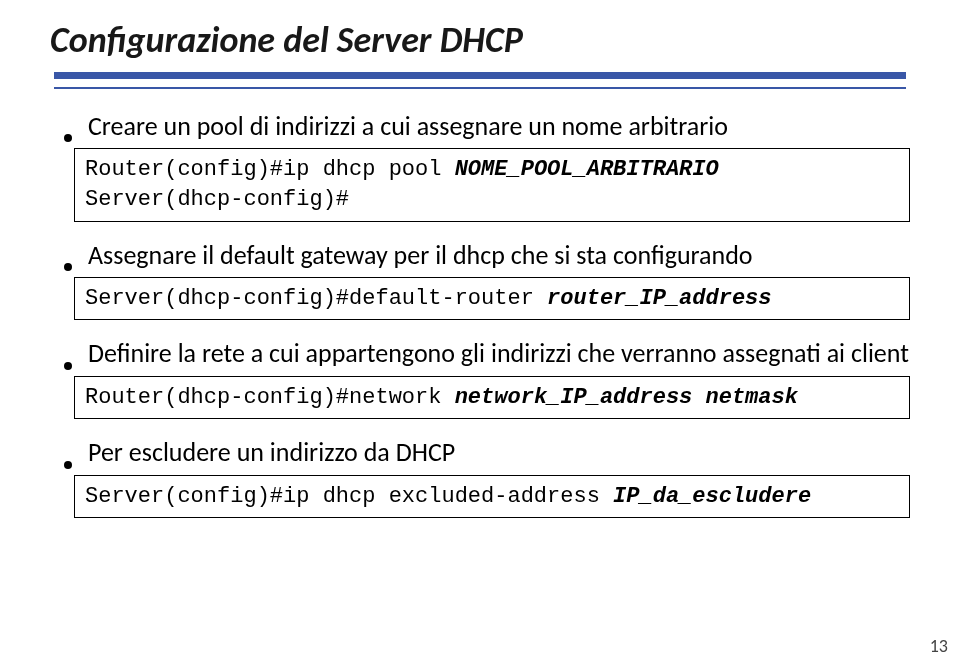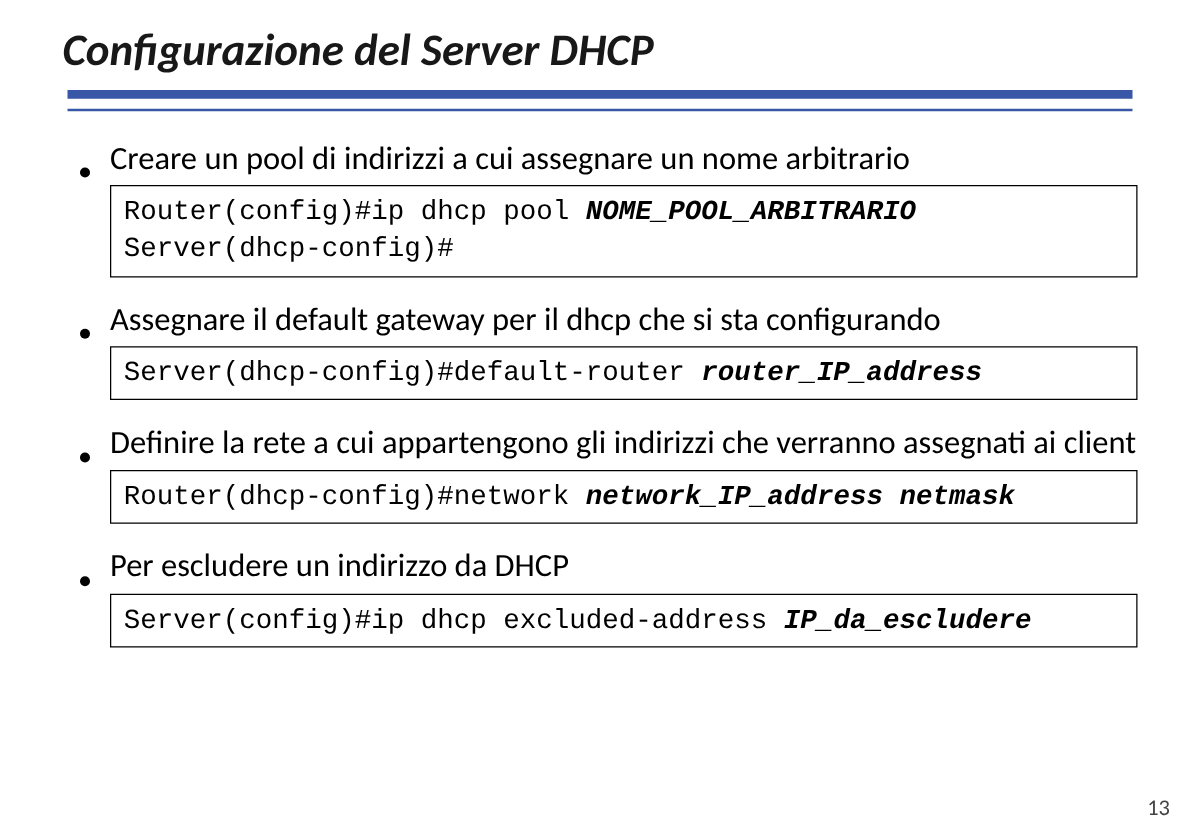--- a/index.html
+++ b/index.html
@@ -49,36 +49,36 @@
     background: #000;
     margin: 14px 16px 0 0;
     flex-shrink: 0;
   }
   .bullet-text {
     line-height: 1.2;
   }
   .code-box {
     border: 1.5px solid #000;
     padding: 6px 10px 6px 10px;
-    margin: 6px 0 18px 38px;
+    margin: 6px 0 18px 24px;
     font-family: "Courier New", monospace;
     font-size: 22px;
     line-height: 1.35;
   }
   .code-box div {
     white-space: pre;
   }
   .bold-italic {
     font-weight: bold;
     font-style: italic;
   }
   .page-num {
     position: absolute;
     bottom: 14px;
-    right: 24px;
+    right: 12px;
     font-size: 18px;
     color: #444;
   }
 </style>
 </head>
 <body>
 
 <div class="slide">
   <h1 class="title">Configurazione del Server DHCP</h1>
   <div class="title-underline"></div>

